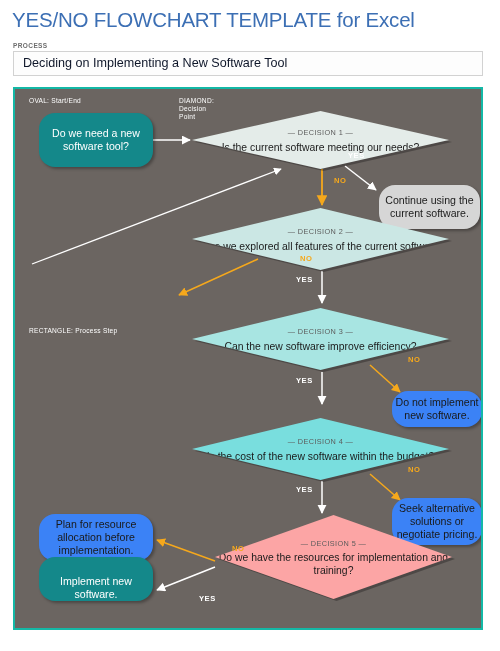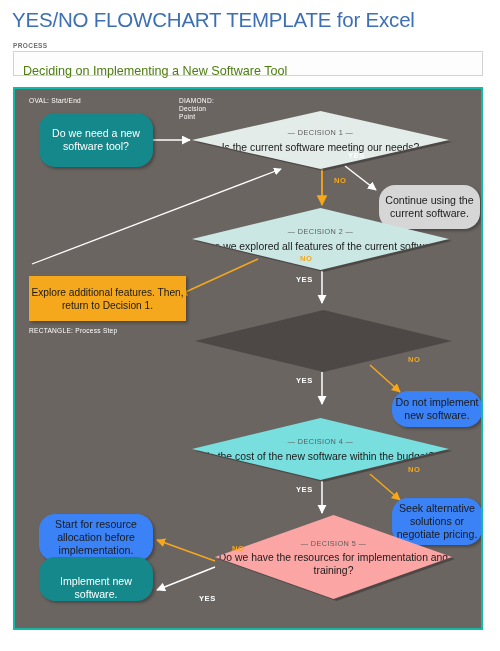--- a/index.html
+++ b/index.html
@@ -22,22 +22,22 @@
     font-size:6.5px; letter-spacing:0.4px; color:#6d6d6d;
     font-weight:600;
   }
   #process-field{
     position:absolute; left:13px; top:51px;
     width:470px; height:25px;
     background:#fdfdfd; border:1px solid #d2d2d2;
     box-sizing:border-box;
   }
   #process-value{
-    position:absolute; left:9px; top:12px;
-    font-size:12.6px; color:#4d7c0f; white-space:nowrap;
+    position:absolute; left:9px; top:4px;
+    font-size:12.6px; color:#0f172a; white-space:nowrap;
   }
 
   
   #chart-canvas{
     position:absolute; left:13px; top:87px;
     width:470px; height:543px;
     background:#6b6561;
     border:2px solid #14b8a6;
     box-sizing:border-box;
     overflow:hidden;
@@ -166,25 +166,28 @@
   </div>
 
   <div class="dmd-shadow" style="left:180px;top:121px;width:257px;height:62px;"></div>
   <div class="node diamond" style="left:177px;top:119px;width:257px;height:62px;background:#cbe7e4;">
     <div class="dmd-text">
       <span class="dmd-tag">— DECISION 2 —</span>
       <span>Have we explored all features of the current software?</span>
     </div>
   </div>
 
-  <div class="node rect" style="left:14px;top:187px;width:157px;height:45px;">
-    <span>Explore additional features. Then, return to Decision 1.</span>
-  </div>
 
   <div class="dmd-shadow" style="left:180px;top:221px;width:257px;height:62px;"></div>
+  <div class="node diamond" style="left:177px;top:219px;width:257px;height:62px;background:#a8e5e2;">
+    <div class="dmd-text">
+      <span class="dmd-tag">— DECISION 3 —</span>
+      <span>Can the new software improve efficiency?</span>
+    </div>
+  </div>
 
   <div class="node oval orange" style="left:377px;top:302px;width:90px;height:36px;">
     <span>Do not implement new software.</span>
   </div>
 
   <div class="dmd-shadow" style="left:180px;top:331px;width:257px;height:62px;"></div>
   <div class="node diamond" style="left:177px;top:329px;width:257px;height:62px;background:#79dede;">
     <div class="dmd-text">
       <span class="dmd-tag">— DECISION 4 —</span>
       <span>Is the cost of the new software within the budget?</span>
@@ -197,21 +200,21 @@
 
   <div class="dmd-shadow" style="left:203px;top:428px;width:237px;height:84px;"></div>
   <div class="node diamond" style="left:200px;top:426px;width:237px;height:84px;background:#fca5a5;">
     <div class="dmd-text">
       <span class="dmd-tag">— DECISION 5 —</span>
       <span>Do we have the resources for implementation and training?</span>
     </div>
   </div>
 
   <div class="node oval orange" style="left:24px;top:425px;width:114px;height:47px;">
-    <span>Start for resource allocation before implementation.</span>
+    <span>Plan for resource allocation before implementation.</span>
   </div>
 
   <div class="node oval teal" style="left:24px;top:468px;width:114px;height:44px;align-items:flex-end;">
     <span>Implement new software.</span>
   </div>
 
   <div class="edge-label lbl-yes" style="left:333px;top:62px;">YES</div>
   <div class="edge-label lbl-no" style="left:284px;top:87px;">NO</div>
 
   <div class="edge-label lbl-no" style="left:250px;top:165px;">NO</div>

